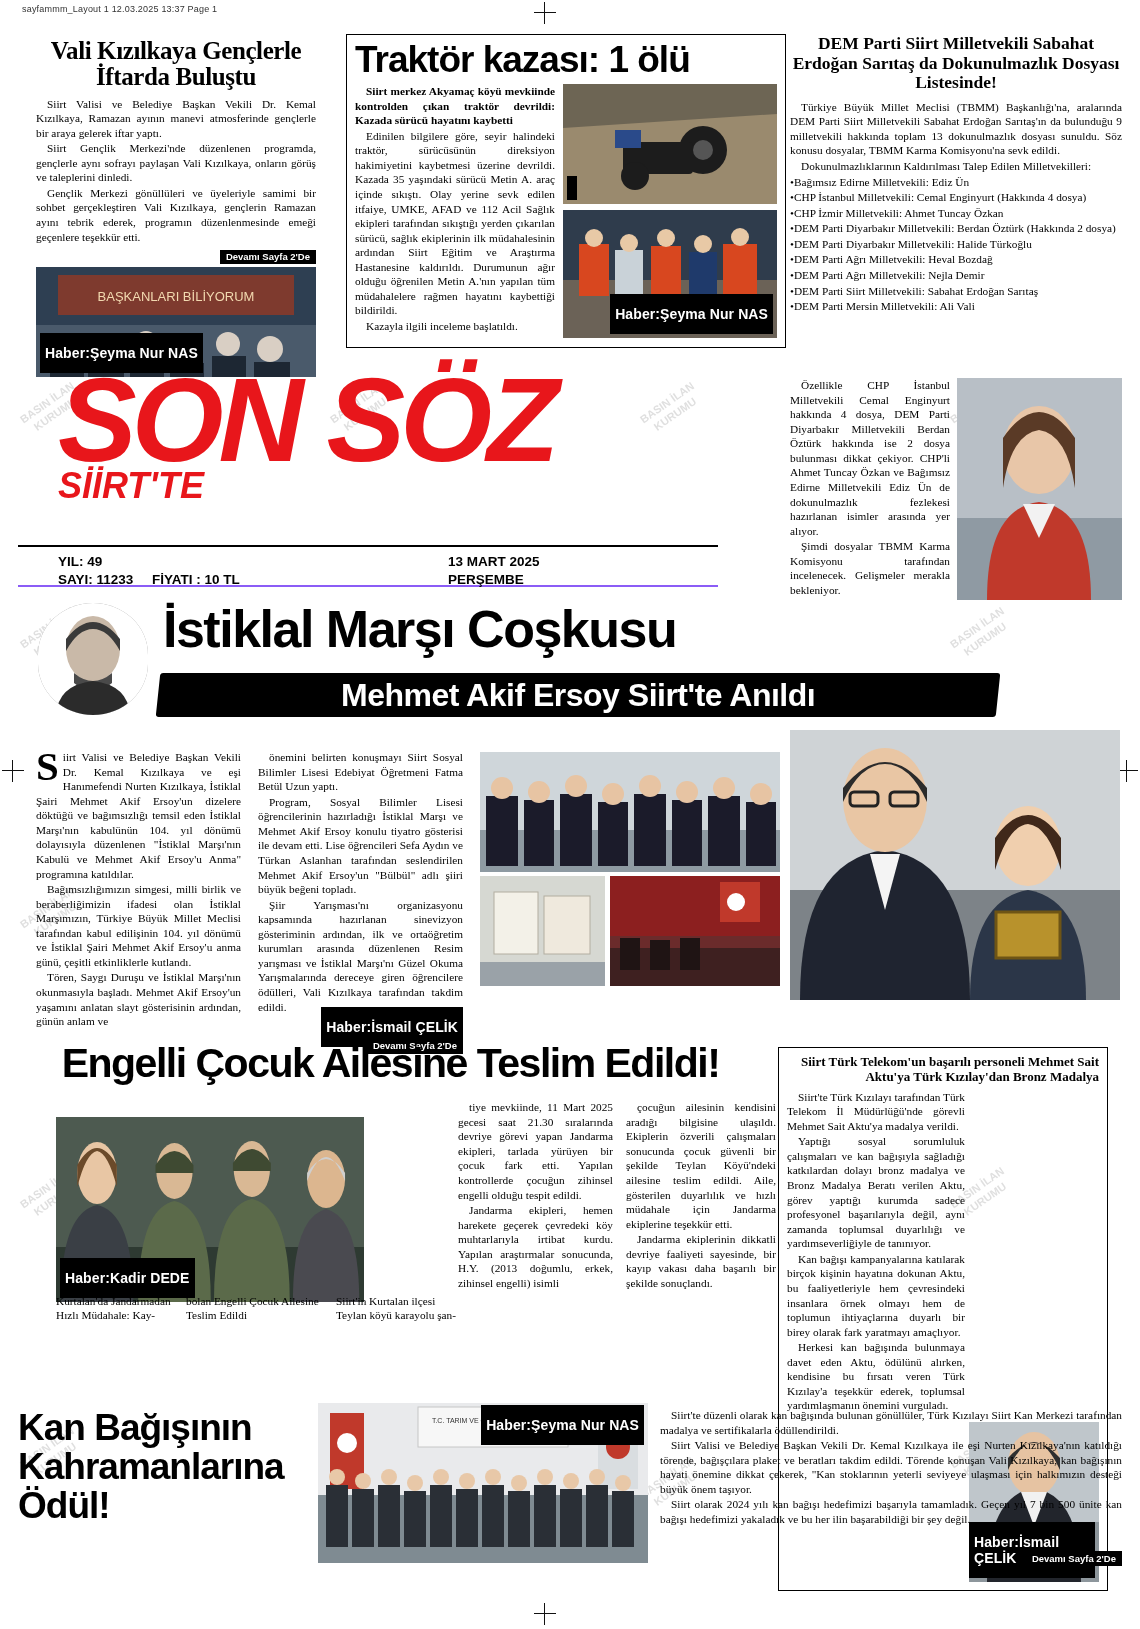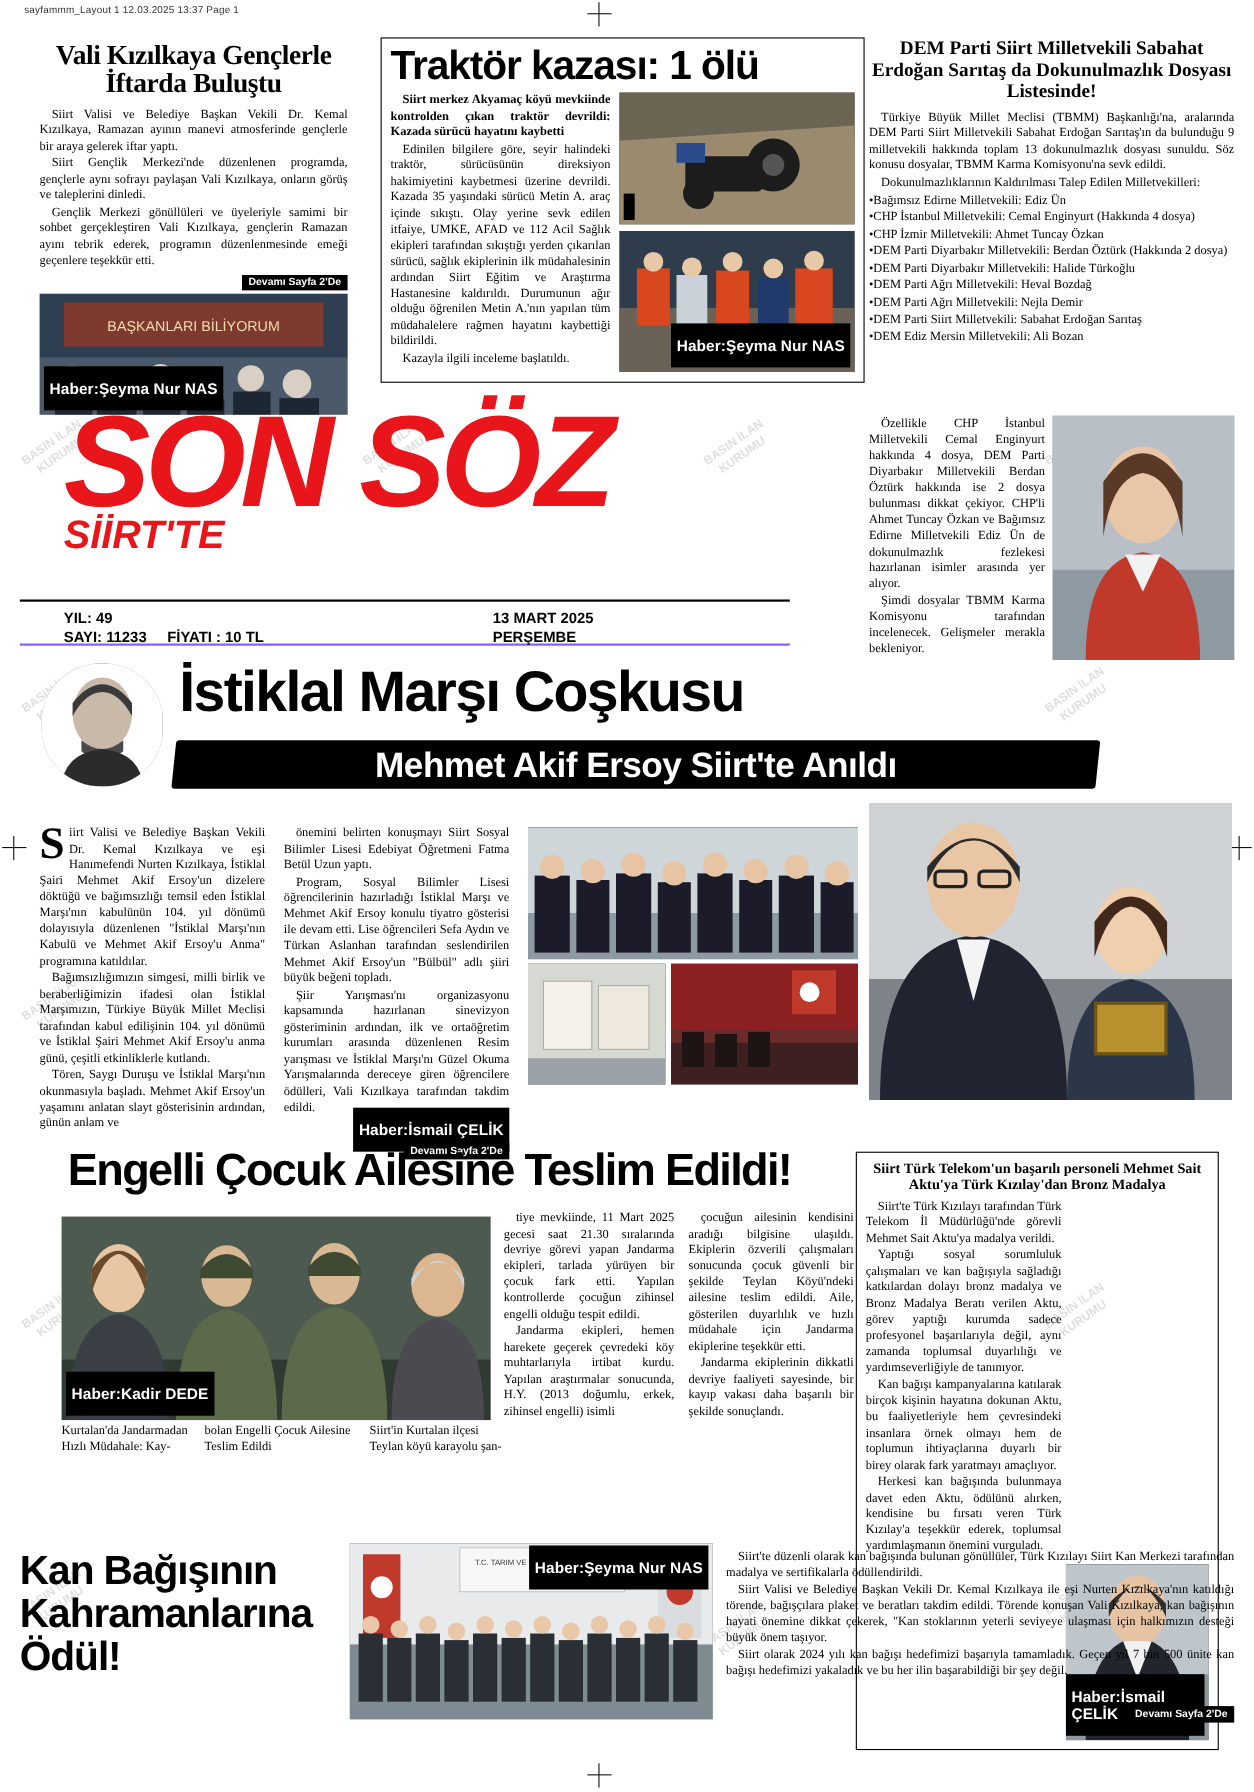--- a/index.html
+++ b/index.html
@@ -123,21 +123,21 @@
   .gd h1 {
     margin:2px 0 6px 0; font-family:"Liberation Sans", sans-serif; font-weight:700;
     font-size:41px; line-height:1.03; letter-spacing:-1.5px; text-align:center;
     width:745px;
   }
   .caption { font-size:11.3px; line-height:1.25; }
 
   
   .rbox { position:absolute; left:778px; top:1047px; width:330px; border:1px solid #000; padding:6px 8px; }
   .rbox h3 {
-    margin:0 0 5px 0; font-size:13px; line-height:1.18; text-align:center; font-weight:700;
+    margin:0 0 5px 0; font-size:13px; line-height:1.18; text-align:right; font-weight:700;
   }
 
   
   .bot { position:absolute; top:1408px; left:18px; width:1104px; }
   .bot h1 {
     margin:0; font-family:Liberation Sans, sans-serif; font-weight:700;
     font-size:37px; line-height:1.06; letter-spacing:-1px;
   }
 
   .imgph { width:100%; height:100%; }
@@ -275,21 +275,21 @@
         <p>Türkiye Büyük Millet Meclisi (TBMM) Başkanlığı'na, aralarında DEM Parti Siirt Milletvekili Sabahat Erdoğan Sarıtaş'ın da bulunduğu 9 milletvekili hakkında toplam 13 dokunulmazlık dosyası sunuldu. Söz konusu dosyalar, TBMM Karma Komisyonu'na sevk edildi.</p>
         <p>Dokunulmazlıklarının Kaldırılması Talep Edilen Milletvekilleri:</p>
         <p style="text-indent:0">•Bağımsız Edirne Milletvekili: Ediz Ün</p>
         <p style="text-indent:0">•CHP İstanbul Milletvekili: Cemal Enginyurt (Hakkında 4 dosya)</p>
         <p style="text-indent:0">•CHP İzmir Milletvekili: Ahmet Tuncay Özkan</p>
         <p style="text-indent:0">•DEM Parti Diyarbakır Milletvekili: Berdan Öztürk (Hakkında 2 dosya)</p>
         <p style="text-indent:0">•DEM Parti Diyarbakır Milletvekili: Halide Türkoğlu</p>
         <p style="text-indent:0">•DEM Parti Ağrı Milletvekili: Heval Bozdağ</p>
         <p style="text-indent:0">•DEM Parti Ağrı Milletvekili: Nejla Demir</p>
         <p style="text-indent:0">•DEM Parti Siirt Milletvekili: Sabahat Erdoğan Sarıtaş</p>
-        <p style="text-indent:0">•DEM Ediz Mersin Milletvekili: Ali Bozan</p>
+        <p style="text-indent:0">•DEM Parti Mersin Milletvekili: Ali Vali</p>
       </div>
     </div>
   </div>
 
   <div style="position:absolute; left:790px; top:378px; width:332px;">
     <div class="photo" style="position:absolute; right:0; top:0; width:165px; height:222px;">
       <svg class="imgph" viewBox="0 0 165 222" preserveAspectRatio="none">
         <rect width="165" height="222" fill="#b8bfc6"></rect>
         <rect y="140" width="165" height="82" fill="#8f9aa3"></rect>
         <ellipse cx="82" cy="72" rx="36" ry="44" fill="#e8c6a8"></ellipse>
@@ -424,21 +424,21 @@
         <path d="M205 108 Q238 62 271 108 L271 140 Q258 96 238 94 Q218 96 205 140 Z" fill="#40281a"></path>
         <rect x="206" y="182" width="64" height="46" fill="#b8922c" stroke="#6e5415" stroke-width="3"></rect>
       </svg>
     </div>
   </div>
 
   <div class="gd">
     <h1>Engelli Çocuk Ailesine Teslim Edildi!</h1>
 
     <div style="position:relative; height:290px;">
-      <div class="photo" style="position:absolute; left:38px; top:16px; width:390px; height:185px;">
+      <div class="photo" style="position:absolute; left:38px; top:27px; width:308px; height:185px;">
         <svg class="imgph" viewBox="0 0 390 185" preserveAspectRatio="none">
           <rect width="390" height="185" fill="#4d5a50"></rect>
           <rect y="130" width="390" height="55" fill="#2e3a32"></rect>
 
           <path d="M6 185 Q6 96 52 88 Q98 96 98 185 Z" fill="#3a3f45"></path>
           <ellipse cx="52" cy="56" rx="25" ry="31" fill="#e8c6a4"></ellipse>
           <path d="M27 48 Q52 14 77 48 L77 70 Q66 36 52 34 Q38 36 27 70 Z" fill="#6b4a2a"></path>
 
           <g>
             <path d="M104 185 Q104 92 150 84 Q196 92 196 185 Z" fill="#5b6a4a"></path>

